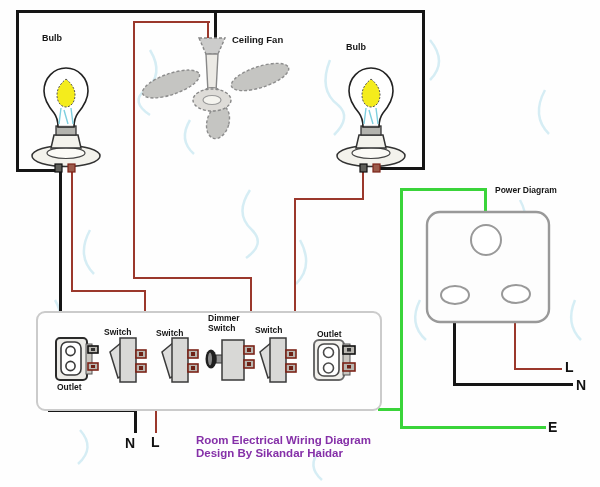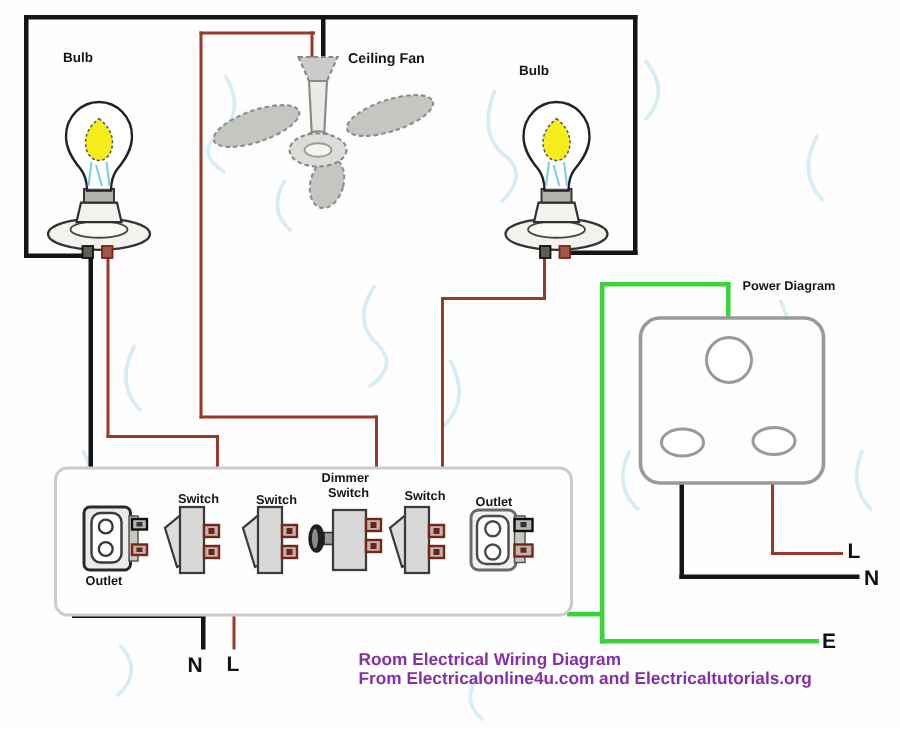--- a/index.html
+++ b/index.html
@@ -4,27 +4,27 @@
 <style>
   html,body{margin:0;padding:0;background:#ffffff;}
   .canvas{position:relative;width:600px;height:487px;background:#fefefe;overflow:hidden;
           font-family:"Liberation Sans", sans-serif;}
   .wm{position:absolute;left:0;top:0;pointer-events:none;}
   .w{position:absolute;}
   .live{background:var(--live);}
   .neutral{background:var(--neutral);}
   .earth{background:var(--earth);}
   .lbl{position:absolute;font-weight:bold;font-size:8.5px;color:#161616;white-space:nowrap;}
-  .lbl.center{text-align:right;white-space:normal;}
+  .lbl.center{text-align:left;white-space:normal;}
   .big{position:absolute;font-weight:bold;font-size:14px;color:#111;}
   .board{position:absolute;left:36px;top:311px;width:342px;height:96px;border:2px solid #cbcbcb;
          border-radius:9px;background:#fefefe;}
   .socket-label{font-size:8.5px;}
   .footer{position:absolute;left:196px;top:434px;font-weight:bold;font-size:11.5px;
-          line-height:13px;color:var(--text_purple);white-space:nowrap;margin-left:43px;}
+          line-height:13px;color:var(--text_purple);white-space:nowrap;}
   svg{position:absolute;overflow:visible;}
 </style>
 </head>
 <body>
 
 <div class="canvas">
 
   <svg class="wm" width="600" height="487" viewBox="0 0 600 487">
     <g fill="none" stroke="#d2ecf4" stroke-width="2.5" opacity="0.9">
       <path d="M150,50 q15,25 -5,40 q-15,12 5,25"></path>
@@ -219,16 +219,16 @@
 
   <div class="big" style="left:125px;top:435px">N</div>
   <div class="big" style="left:151px;top:434px">L</div>
 
   <div class="big" style="left:565px;top:359px">L</div>
   <div class="big" style="left:576px;top:377px">N</div>
   <div class="big" style="left:548px;top:419px">E</div>
 
   <div class="footer">
     <div>Room Electrical Wiring Diagram</div>
-    <div>From Electricalonline4u.com and Electricaltutorials.org</div>
+    <div>Design By Sikandar Haidar</div>
   </div>
 
 </div>
 
 </body></html>

